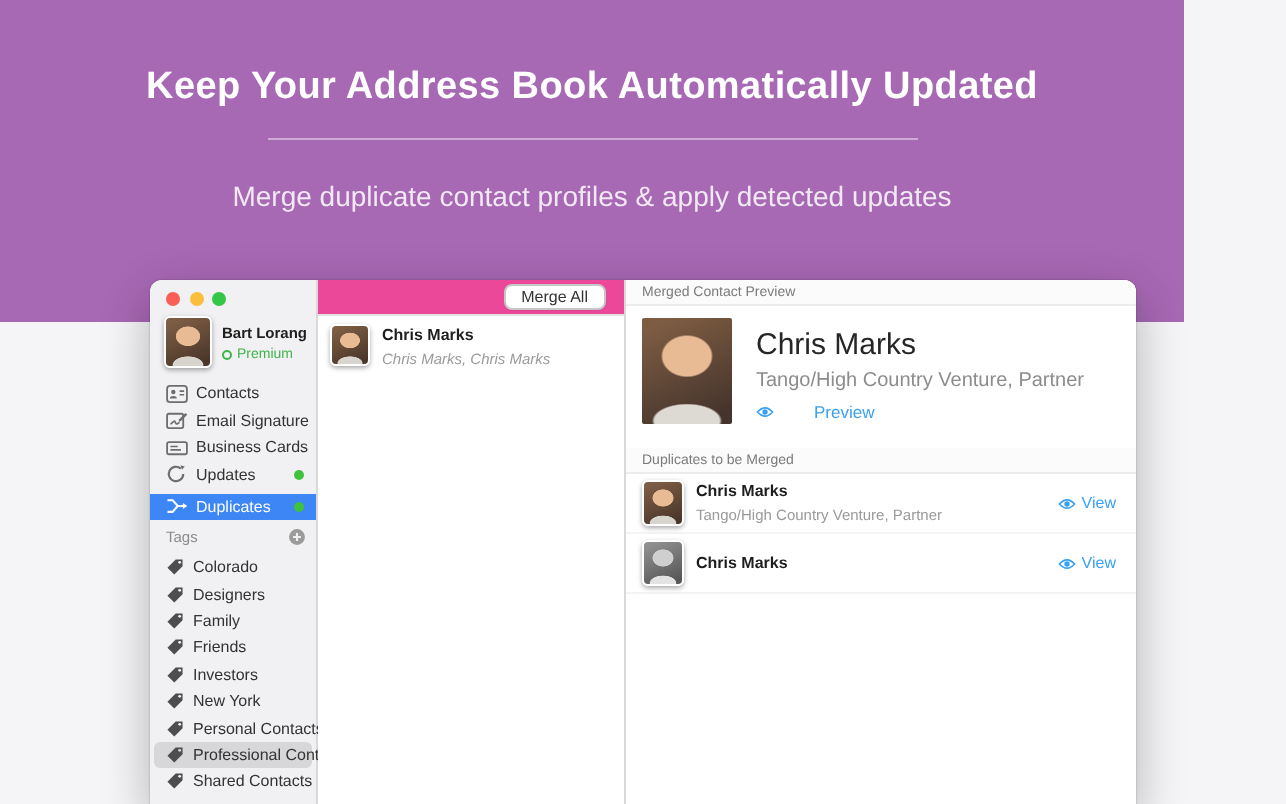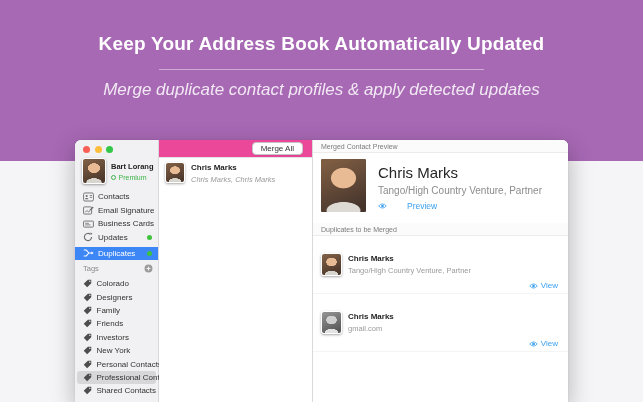--- a/index.html
+++ b/index.html
@@ -6,33 +6,33 @@
   html,body { width:643px; height:402px; }
   body {
     position:relative; overflow:hidden;
     font-family:"Liberation Sans", sans-serif;
     background:#f5f4f7;
     -webkit-font-smoothing:antialiased;
   }
 
   
   .banner {
-    position:absolute; top:0; left:0; width:643px; height:161px;
+    position:absolute; top:0; left:0; width:592px; height:161px;
     background:#a768b4; text-align:center;
   }
   .banner-title {
     padding-top:33px; font-size:19px; font-weight:700; color:#ffffff;
     letter-spacing:.2px;
   }
   .banner-divider {
     width:325px; height:1px; margin:14px auto 0;
     background:rgba(255,255,255,.45);
   }
   .banner-subtitle {
-    margin-top:10px; font-size:17px; color:rgba(255,255,255,.85);font-style:italic;
+    margin-top:20px; font-size:14px; color:rgba(255,255,255,.85);
   }
 
   
   .app-window {
     position:absolute; left:75px; top:140px; width:493px; height:263px;
     background:#fff; border-radius:6px 6px 0 0;
     box-shadow:0 8px 24px rgba(0,0,0,.28), 0 0 1px rgba(0,0,0,.3);
     display:flex; overflow:hidden;
   }
 
@@ -124,21 +124,21 @@
     background:
       radial-gradient(ellipse 46% 32% at 50% 36%, #e9bb95 58%, rgba(0,0,0,0) 63%),
       radial-gradient(ellipse 62% 26% at 50% 97%, #ddd9d3 58%, rgba(0,0,0,0) 63%),
       linear-gradient(155deg,#7d5c42 10%,#45342c 90%);
   }
   .preview-meta { margin-left:12px; padding-top:5px; }
   .preview-name { font-size:15px; font-weight:500; color:#262626; }
   .preview-company { font-size:10px; color:#8c8c8c; margin-top:4px; }
   .link {
     display:inline-flex; align-items:center; gap:3px;
-    color:#3aa0f0; font-size:8.5px; cursor:default;margin-top:42px;
+    color:#3aa0f0; font-size:8.5px; cursor:default;
   }
   .preview-block .link { margin-top:5px;gap:20px; }
   .eye { width:9px; height:8px; flex:none; }
 
   .dup-row {
     display:flex; align-items:center; padding:3px 8px;
     border-bottom:1px solid #f4f4f4;
   }
   .dup-avatar { width:21px; height:23px; flex:none; }
   .dup-avatar.gray {
@@ -381,21 +381,20 @@
             <circle cx="5" cy="4" r="1.5" fill="currentColor"></circle>
           </svg>
         <span>View</span>
       </span>
     </div>
 
     <div class="dup-row">
       <div class="avatar dup-avatar gray"></div>
       <div class="dup-meta">
         <div class="dup-name">Chris Marks</div>
-        <div class="dup-sub">gmail.com</div>
       </div>
       <span class="link">
         <svg class="eye" viewBox="0 0 10 8">
             <path d="M0.8 4 Q5 -0.6 9.2 4 Q5 8.6 0.8 4 Z" fill="none" stroke="currentColor" stroke-width="0.9"></path>
             <circle cx="5" cy="4" r="1.5" fill="currentColor"></circle>
           </svg>
         <span>View</span>
       </span>
     </div>
   </div>

